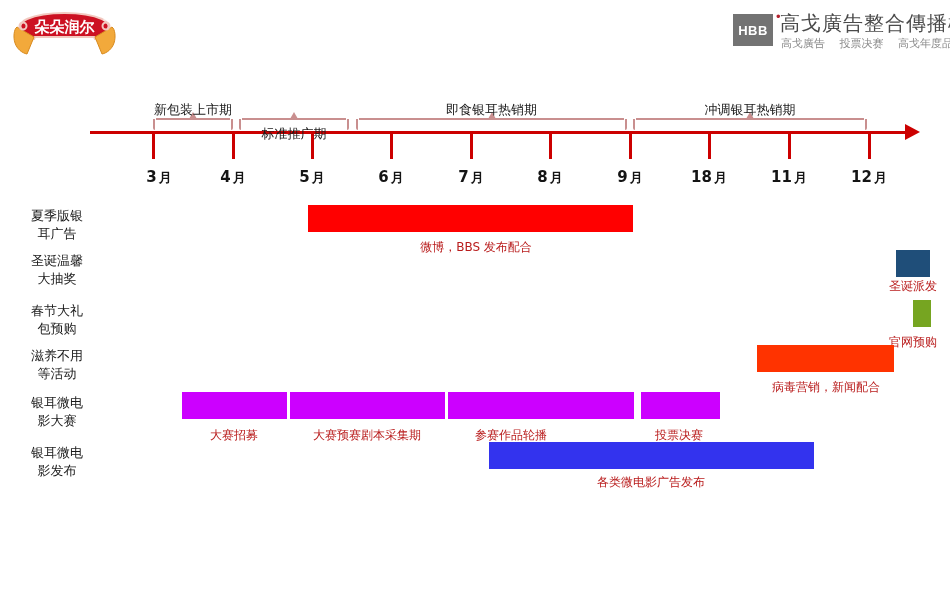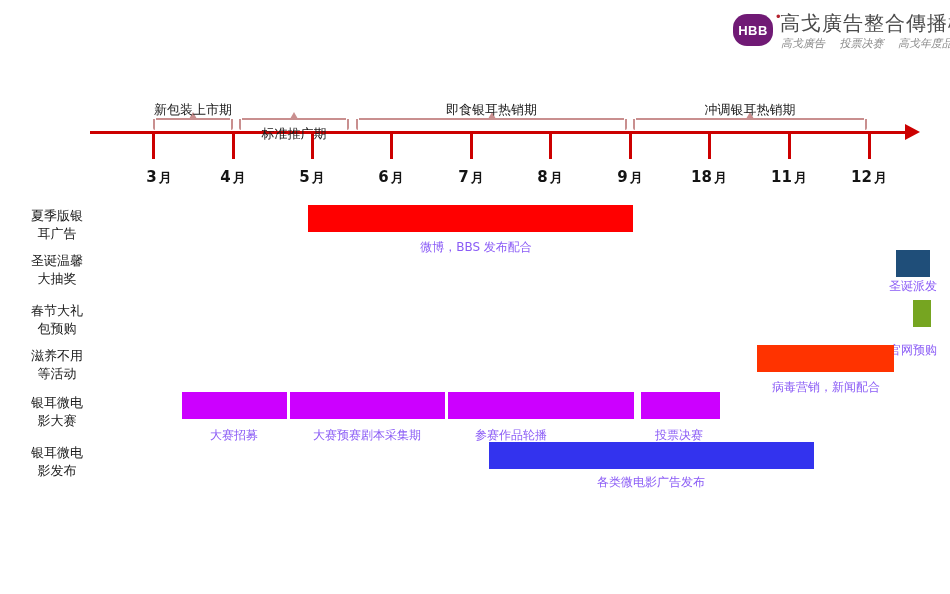--- a/index.html
+++ b/index.html
@@ -13,40 +13,40 @@
     color:#1a1a1a;
   }
   #stage{position:absolute;left:0;top:0;width:950px;height:594px;}
 
   
   .brand-logo{
     position:absolute;left:12px;top:6px;width:105px;height:52px;
   }
   .hbb-block{
     position:absolute;left:733px;top:14px;
-    width:40px;height:32px;background:#701a75;
+    width:40px;height:32px;background:#737373;
     color:#ffffff;font-weight:bold;font-size:13px;
     letter-spacing:.5px;
-    display:flex;align-items:center;justify-content:center;border-radius:14px;
+    display:flex;align-items:center;justify-content:center;
   }
   .agency-name{
     position:absolute;left:780px;top:10px;
     font-size:20px;color:#4a4a4a;letter-spacing:1px;white-space:nowrap;
     font-family:"DejaVu Sans","Liberation Sans",sans-serif;
   }
   .agency-dot{
     position:absolute;left:776px;top:10px;
     color:#b4232f;font-size:13px;line-height:1;
   }
   .agency-sub{
     position:absolute;left:781px;top:36px;
     font-size:11px;color:#8a8a8a;white-space:nowrap;
     font-family:"DejaVu Sans","Liberation Sans",sans-serif;
   }
-  .agency-sub span{margin-right:11px;font-style:italic;}
+  .agency-sub span{margin-right:11px;}
 
   
   .axis-line{
     position:absolute;left:90px;top:131px;width:825px;height:3px;
     background:#cc0000;
   }
   .axis-arrow{
     position:absolute;left:905px;top:124px;width:0;height:0;
     border-top:8px solid transparent;
     border-bottom:8px solid transparent;
@@ -88,30 +88,41 @@
   
   .row-label{
     position:absolute;left:14px;width:86px;text-align:center;
     font-size:13px;line-height:18px;color:#1a1a1a;font-weight:normal;
     font-family:"DejaVu Sans","Liberation Sans",sans-serif;
   }
   .bar{
     position:absolute;height:27px;
   }
   .bar-caption{
-    position:absolute;font-size:12px;color:#8b5cf6;white-space:nowrap;
+    position:absolute;font-size:12px;color:#b91c1c;white-space:nowrap;
     transform:translateX(-50%);
     font-family:"DejaVu Sans","Liberation Sans",sans-serif;
   }
 </style>
 </head>
 <body>
 
 <div id="stage">
 
+  <div class="brand-logo">
+    <svg viewBox="0 0 210 104" width="105" height="52" aria-hidden="true">
+      <path d="M18 44 C14 40 20 30 30 26 C44 20 66 14 105 14 C144 14 166 20 180 26 C190 30 196 40 192 44 L188 56 C186 64 176 68 166 66 L164 62 L46 62 L44 66 C34 68 24 64 22 56 Z" fill="#cc1122" stroke="#f2c9c0" stroke-width="4"></path>
+      <path d="M10 42 C4 46 2 62 6 74 C10 86 20 94 30 96 L44 62 Z" fill="#f2a93b" stroke="#d88a1e" stroke-width="2"></path>
+      <path d="M200 42 C206 46 208 62 204 74 C200 86 190 94 180 96 L166 62 Z" fill="#f2a93b" stroke="#d88a1e" stroke-width="2"></path>
+      <circle cx="22" cy="40" r="7" fill="none" stroke="#f2c9c0" stroke-width="4"></circle>
+      <circle cx="188" cy="40" r="7" fill="none" stroke="#f2c9c0" stroke-width="4"></circle>
+      <text x="105" y="52" text-anchor="middle" font-size="30" fill="#ffffff" font-family="DejaVu Sans, sans-serif" font-weight="bold">朵朵润尔</text>
+      <text x="186" y="30" text-anchor="middle" font-size="10" fill="#ffffff" font-family="DejaVu Sans, sans-serif">®</text>
+    </svg>
+  </div>
 
   <div class="hbb-block">HBB</div>
   <div class="agency-dot">•</div>
   <div class="agency-name">高戈廣告整合傳播機構</div>
   <div class="agency-sub">
     <span>高戈廣告</span>
     <span>投票决赛</span>
     <span>高戈年度品牌</span>
   </div>
 
@@ -183,21 +194,21 @@
         <div>圣诞温馨</div>
         <div>大抽奖</div>
       </div>
       <div class="bar" style="left: 896px; width: 34px; top: 250px; background: rgb(31, 78, 121);"></div>
       <div class="bar-caption" style="left: 913px; top: 278px;">圣诞派发</div>
       <div class="row-label" style="top: 302px;">
         <div>春节大礼</div>
         <div>包预购</div>
       </div>
       <div class="bar" style="left: 913px; width: 18px; top: 300px; background: rgb(118, 165, 33);"></div>
-      <div class="bar-caption" style="left: 913px; top: 342px;">官网预购</div>
+      <div class="bar-caption" style="left: 913px; top: 334px;">官网预购</div>
       <div class="row-label" style="top: 347px;">
         <div>滋养不用</div>
         <div>等活动</div>
       </div>
       <div class="bar" style="left: 757px; width: 137px; top: 345px; background: rgb(255, 51, 0);"></div>
       <div class="bar-caption" style="left: 826px; top: 379px;">病毒营销，新闻配合</div>
       <div class="row-label" style="top: 394px;">
         <div>银耳微电</div>
         <div>影大赛</div>
       </div>

